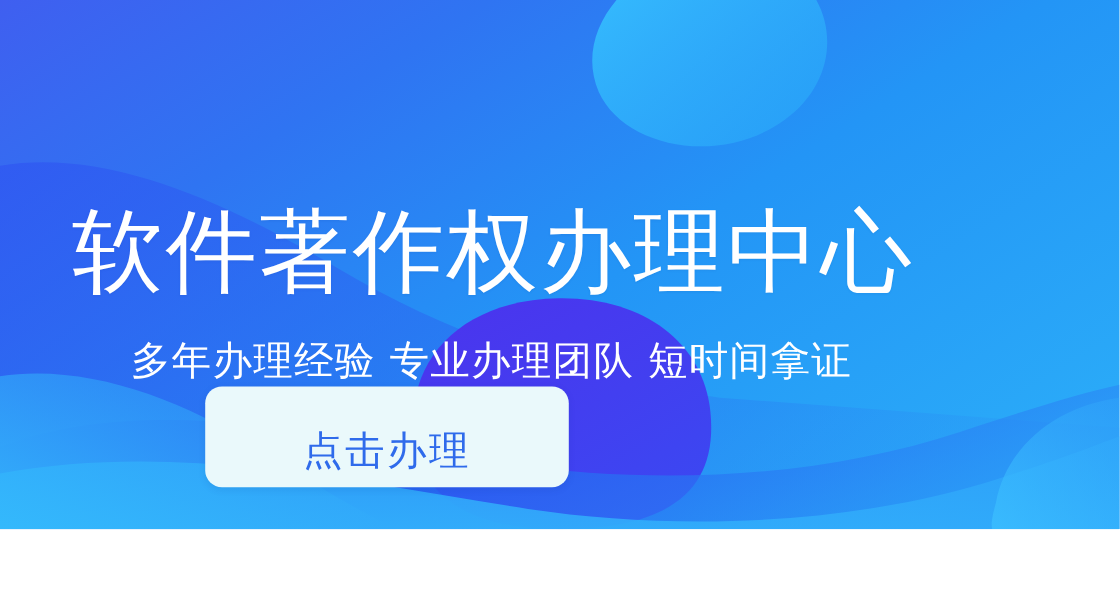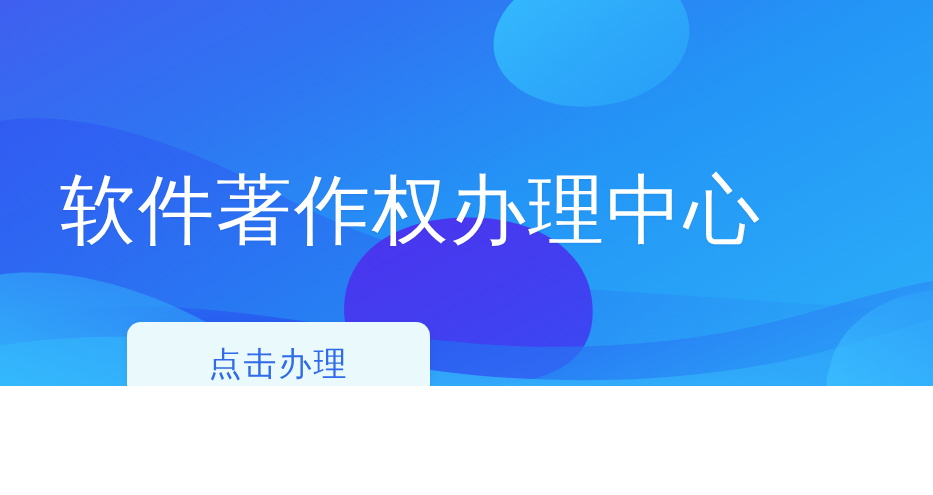--- a/index.html
+++ b/index.html
@@ -7,21 +7,21 @@
     padding: 0;
     background: #ffffff;
   }
   body {
     font-family: "DejaVu Sans", "Liberation Sans", sans-serif;
   }
 
   .banner {
     position: relative;
     width: 933px;
-    height: 386px;
+    height: 441px;
     overflow: hidden;
     background: linear-gradient(118deg, #3f5ff0 0%, #2f74f2 26%, #2395f6 58%, #27a6f7 80%, #2aaaf8 100%);
   }
 
   .bg-layer {
     position: absolute;
     inset: 0;
     width: 100%;
     height: 100%;
     display: block;
@@ -70,25 +70,26 @@
     width: 303px;
     height: 84px;
     border: none;
     border-radius: 14px;
     background: #eaf9fb;
     color: #2f6beb;
     font-family: "DejaVu Sans", "Liberation Sans", sans-serif;
     font-size: 33px;
     letter-spacing: 2px;
     line-height: 84px;
-    padding: 0;
+    padding: 12px;
     text-align: center;
     cursor: pointer;
     box-shadow: 0 2px 6px rgba(20, 50, 140, 0.10);
     white-space: nowrap;
+    margin-left: 44px;
   }
 </style>
 </head>
 <body>
 
 <div class="banner">
 
   <svg class="bg-layer" viewBox="0 0 933 495" preserveAspectRatio="none" xmlns="http://www.w3.org/2000/svg">
     <defs>
       <linearGradient id="gradBase" x1="0" y1="0" x2="1" y2="0.75">
@@ -143,19 +144,20 @@
 
     <path d="M0,352 C 70,340 150,372 216,420 C 262,454 300,478 330,495 L 0,495 Z" fill="url(#gradLeftCyan)"></path>
 
     <path d="M933,372 C 878,380 838,420 830,470 C 826,486 826,492 827,495 L 933,495 Z" fill="url(#gradRightCorner)"></path>
   </svg>
 
   <div class="content">
 
     <h1 class="title">软件著作权办理中心</h1>
 
+    <p class="subtitle">多年办理经验 专业办理团队 短时间拿证</p>
 
     <div class="btn-row">
       <button class="btn">点击办理</button>
     </div>
 
   </div>
 </div>
 
 </body></html>

